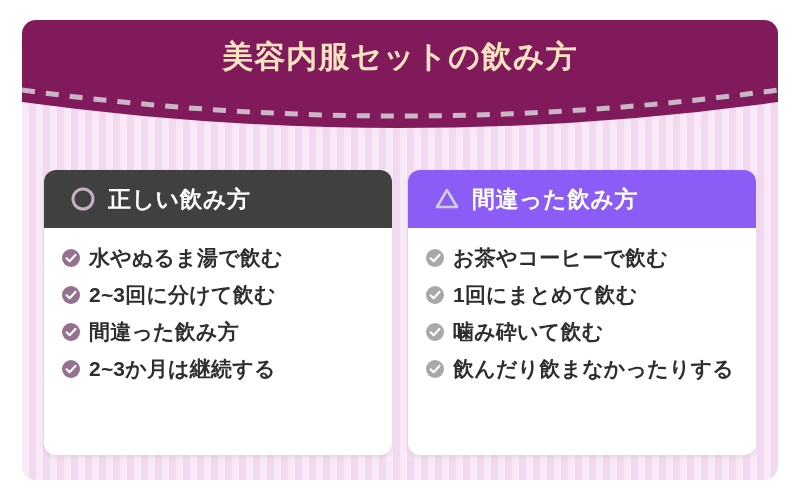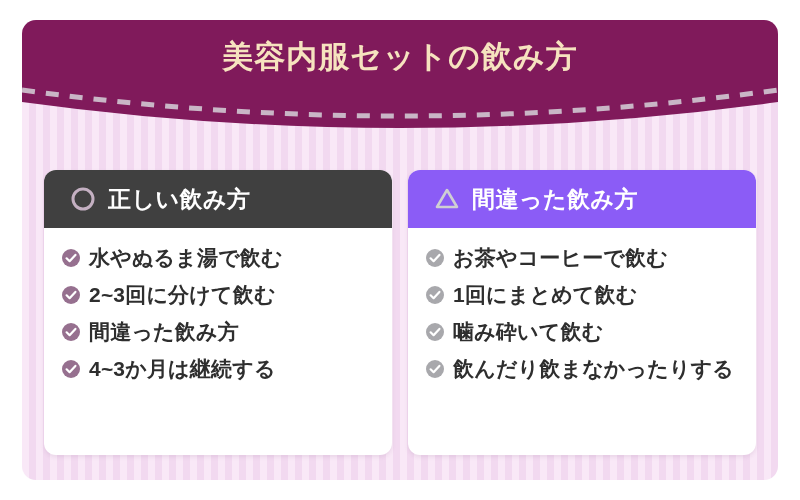--- a/index.html
+++ b/index.html
@@ -202,21 +202,21 @@
               <circle cx="9" cy="9" r="9" fill="#96708f"></circle>
               <path d="M4.6 9.3 L7.6 12.2 L13.4 5.9" fill="none" stroke="#ffffff" stroke-width="2.2" stroke-linecap="round" stroke-linejoin="round"></path>
             </svg>
             <span class="item-text">間違った飲み方</span>
           </li>
           <li class="item-row">
             <svg class="check-badge" viewBox="0 0 18 18" xmlns="http://www.w3.org/2000/svg">
               <circle cx="9" cy="9" r="9" fill="#96708f"></circle>
               <path d="M4.6 9.3 L7.6 12.2 L13.4 5.9" fill="none" stroke="#ffffff" stroke-width="2.2" stroke-linecap="round" stroke-linejoin="round"></path>
             </svg>
-            <span class="item-text">4~3か月は継続する</span>
+            <span class="item-text">2~3か月は継続する</span>
           </li>
         </ul>
       </div>
     </div>
 
     <div class="card">
       <div class="card-header bad">
         <svg class="header-icon" viewBox="0 0 26 26" xmlns="http://www.w3.org/2000/svg">
           <path d="M13 4 L23 21 L3 21 Z" fill="none" stroke="#cfcfd3" stroke-width="2.6" stroke-linejoin="round"></path>
         </svg>

